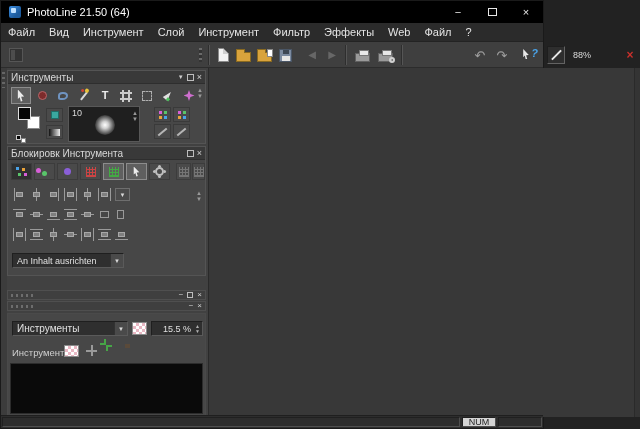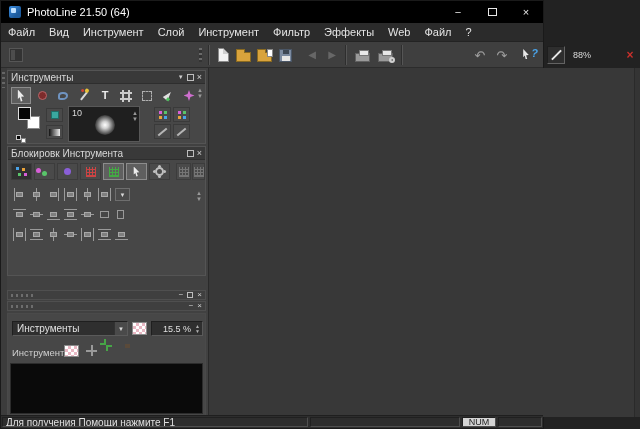--- a/index.html
+++ b/index.html
@@ -434,20 +434,26 @@
           </span>
         <span class="ali al-b">
             <i class="h"></i>
             <i class="bx"></i>
           </span>
       </div>
       <div class="miniscroll" style="right:3px;top:44px">
         <span>▲</span>
         <span>▼</span>
       </div>
+      <div class="sunken" style="position:absolute;left:4px;top:106px;width:112px;height:15px;padding-left:4px">
+        <span style="font-size:9px;white-space:nowrap">An Inhalt ausrichten</span>
+        <span class="ddarrow">
+            <span>▼</span>
+          </span>
+      </div>
     </div>
 
     <div class="minibar" style="top:222px">
       <span class="mbdots"></span>
       <span class="mbicons">
         <span>−</span>
         <span class="mbsq"></span>
         <span>×</span>
       </span>
     </div>
@@ -481,19 +487,18 @@
       <div style="position:absolute;left:118px;top:31px"><span class="brushico"></span></div>
       <div style="position:absolute;left:2px;top:49px;width:193px;height:51px;background:#0a0a0a;border:1px solid #2c2c2c"></div>
     </div>
   </div>
 
   <div id="canvas">
     <div id="vsb"></div>
   </div>
 
   <div id="statusbar">
-    <div class="sseg" id="seghelp">Для получения Помощи нажмите F1</div>
     <div class="sseg" id="segmid"></div>
     <div class="sseg" id="segnum">NUM</div>
     <div class="sseg" id="segend"></div>
   </div>
 
 </div>
 
 </body></html>

